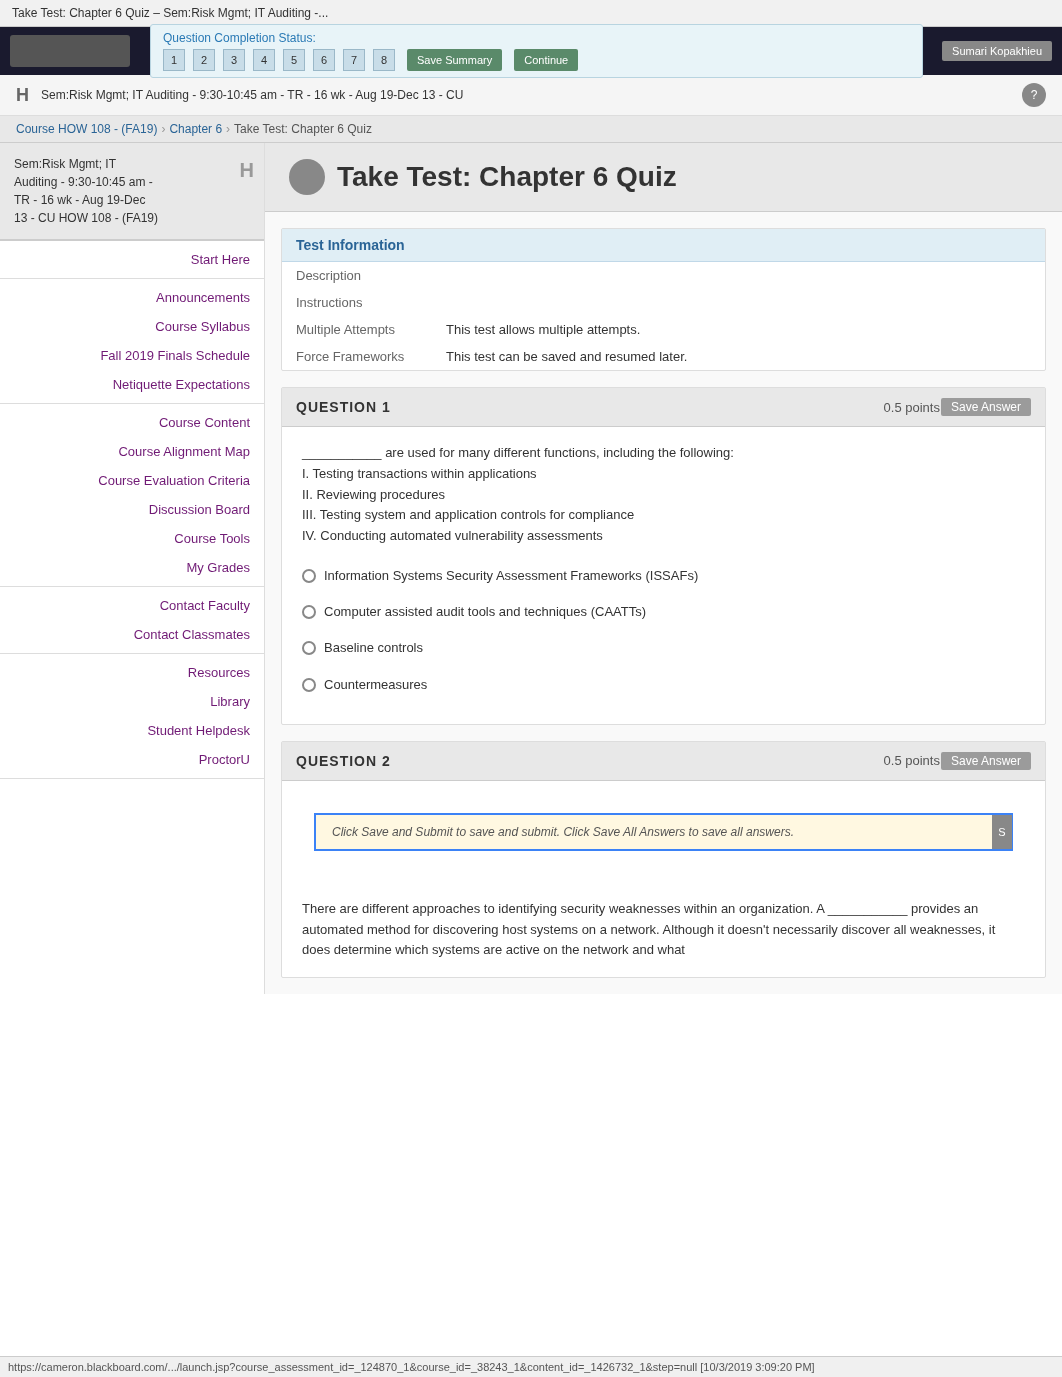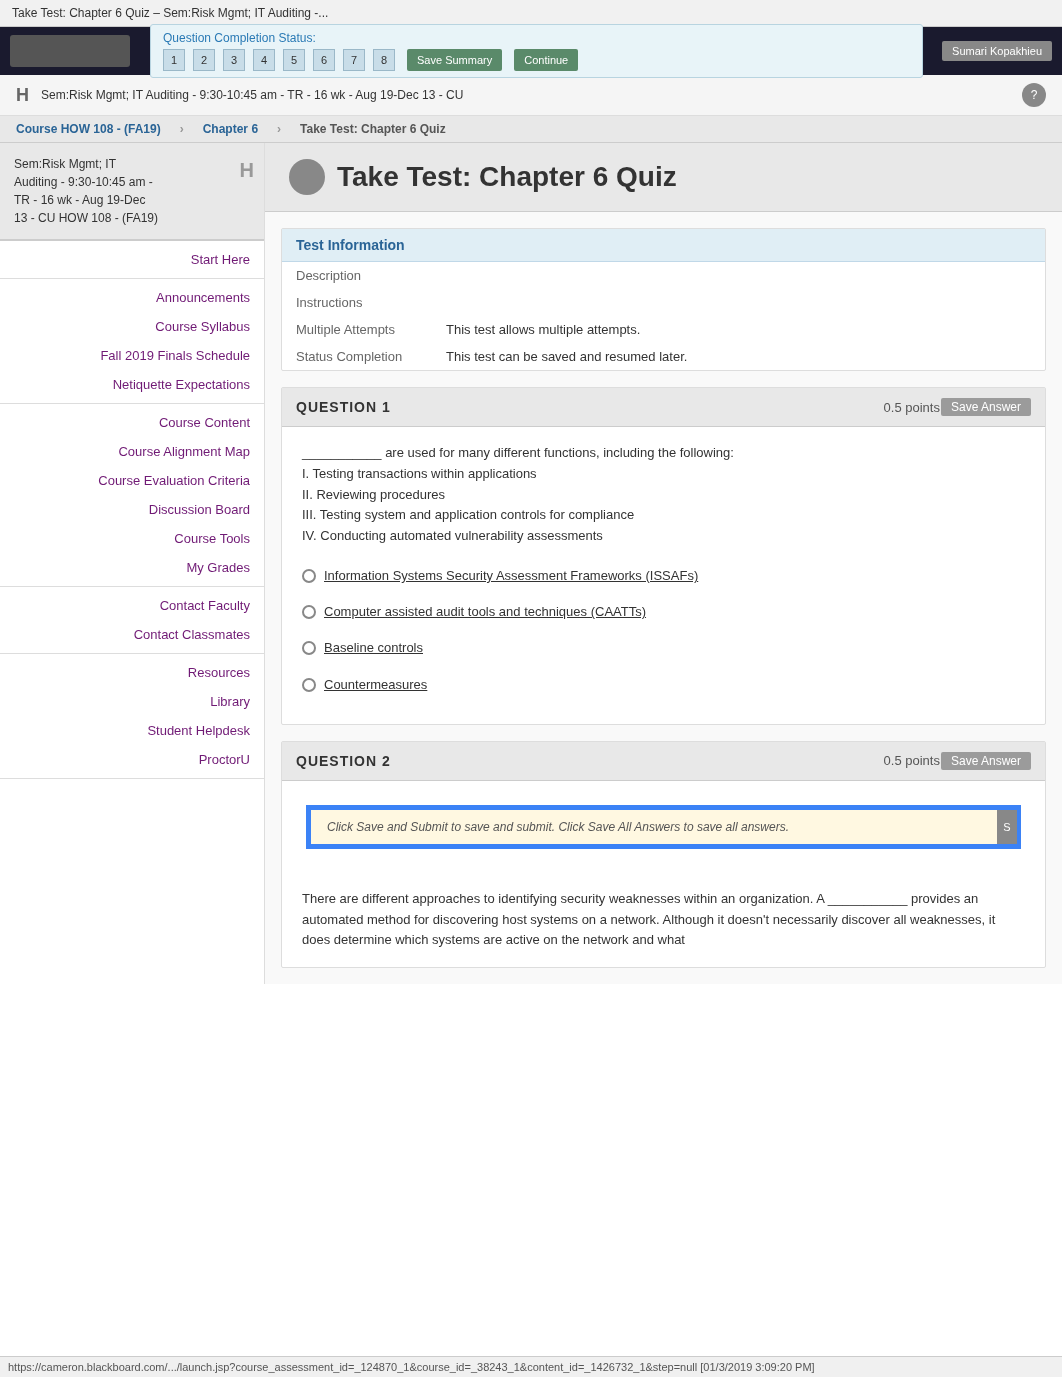--- a/index.html
+++ b/index.html
@@ -108,23 +108,22 @@
     }
 
     
     .breadcrumb {
       background: #e8e8e8;
       padding: 6px 16px;
       font-size: 12px;
       color: #555;
       border-bottom: 1px solid #ccc;
       display: flex;
-      gap: 19px;
-      align-items: center;
-      font-weight: bold;
+      gap: 4px;
+      align-items: center;
     }
     .breadcrumb a { color: #2a6496; text-decoration: none; }
     .breadcrumb-sep { color: #999; }
 
     
     .main-layout {
       display: flex;
     }
 
     
@@ -266,40 +265,39 @@
       margin-bottom: 16px;
       line-height: 1.6;
       font-size: 13px;
     }
     .answer-option {
       display: flex;
       align-items: flex-start;
       gap: 8px;
       margin-bottom: 10px;
       padding: 4px 0;
-      text-decoration: underline;
     }
     .radio-circle {
       width: 14px;
       height: 14px;
       border: 2px solid #888;
       border-radius: 50%;
       margin-top: 2px;
       flex-shrink: 0;
     }
     .answer-text {
       font-size: 13px;
       line-height: 1.4;
     }
 
     
     .save-submit-bar {
       background: #fff8e1;
-      border: 5px solid #3b82f6;
-      margin: 24px;
+      border: 2px solid #3b82f6;
+      margin: 32px;
       padding: 10px 16px;
       font-style: italic;
       font-size: 12px;
       color: #555;
       position: relative;
     }
     .save-submit-bar .s-badge {
       position: absolute;
       right: -1px;
       top: 0;
@@ -436,21 +434,21 @@
         </tr>
         <tr>
           <td>Instructions</td>
           <td></td>
         </tr>
         <tr>
           <td>Multiple Attempts</td>
           <td>This test allows multiple attempts.</td>
         </tr>
         <tr>
-          <td>Status Completion</td>
+          <td>Force Frameworks</td>
           <td>This test can be saved and resumed later.</td>
         </tr>
       </tbody>
         </table>
     </div>
 
     <div class="question-section">
       <div class="question-header">
         <span class="question-label">QUESTION 1</span>
         <div class="question-points">
@@ -502,14 +500,14 @@
           There are different approaches to identifying security weaknesses within an organization. A ___________ provides an automated method for discovering host systems on a network. Although it doesn't necessarily discover all weaknesses, it does determine which systems are active on the network and what
         </div>
       </div>
     </div>
 
   </div>
 </div>
 
 <div class="status-bar">
   <span>https://cameron.blackboard.com/.../launch.jsp?course_assessment_id=_124870_1&amp;course_id=_38243_1&amp;content_id=_1426732_1&amp;step=null</span>
-  <span>[01/3/2019 3:09:20 PM]</span>
+  <span>[10/3/2019 3:09:20 PM]</span>
 </div>
 
 </body></html>

